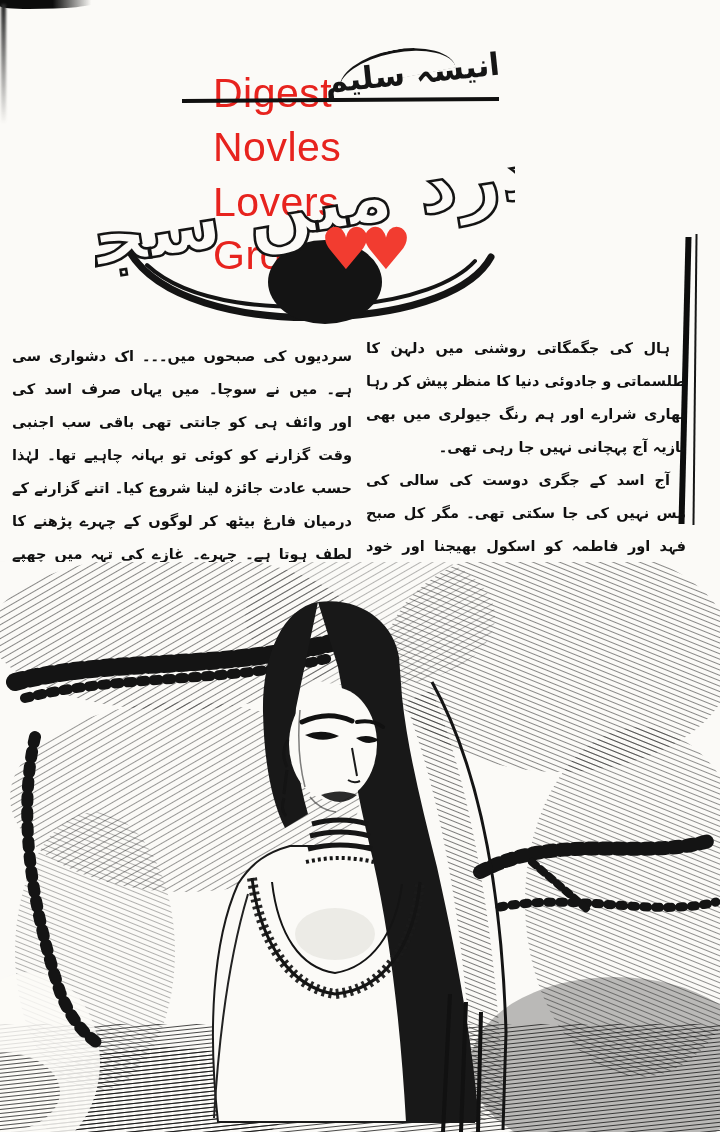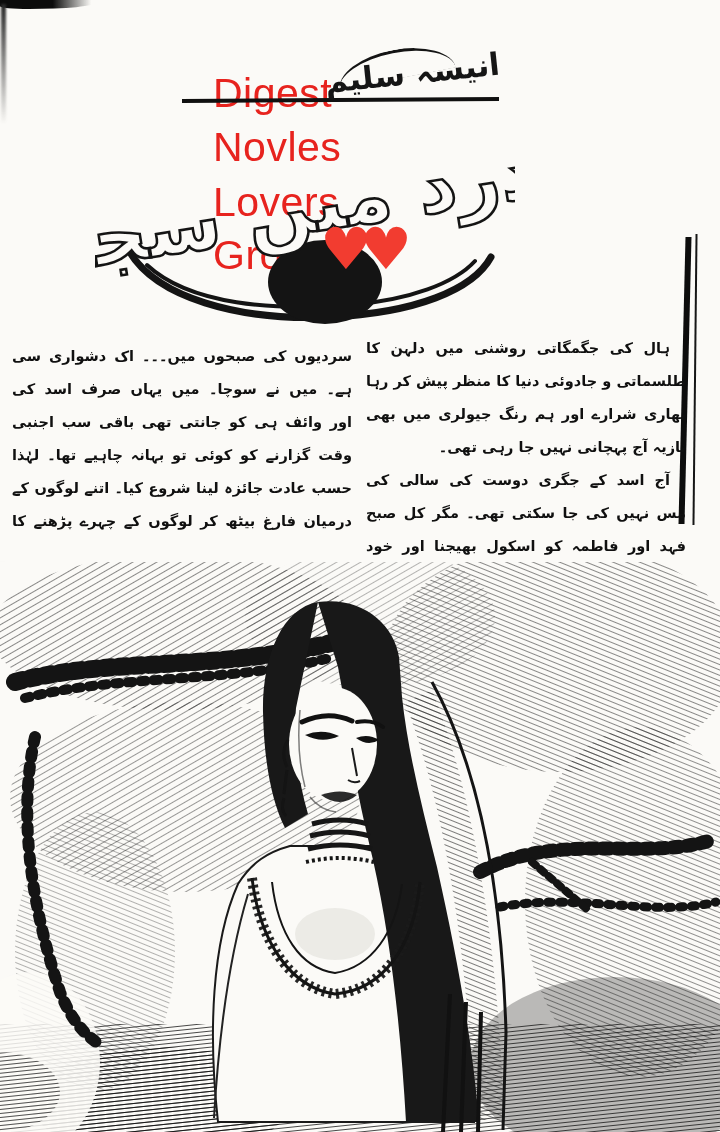--- a/index.html
+++ b/index.html
@@ -87,22 +87,23 @@
     <div class="uline pstart">آج اسد کے جگری دوست کی سالی کی شادی تھی جو</div>
     <div class="uline">مس نہیں کی جا سکتی تھی۔ مگر کل صبح سویرے اٹھنا</div>
     <div class="uline">فہد اور فاطمہ کو اسکول بھیجنا اور خود بھی جانا اور وہ بھی ان</div>
   </div>
 
   <div class="col col-left">
     <div class="uline">سردیوں کی صبحوں میں۔۔۔ اک دشواری سی دشواری</div>
     <div class="uline">ہے۔ میں نے سوچا۔ میں یہاں صرف اسد کی والدہ</div>
     <div class="uline">اور وائف ہی کو جانتی تھی باقی سب اجنبی تھے لیکن</div>
     <div class="uline">وقت گزارنے کو کوئی تو بہانہ چاہیے تھا۔ لہٰذا میں نے</div>
-    <div class="uline">حسب عادت جائزہ لینا شروع کیا۔ اتنے لوگوں کے</div>
+    <div class="uline">حسب عادت جائزہ لینا شروع کیا۔ اتنے گزارنے کے</div>
     <div class="uline">درمیان فارغ بیٹھ کر لوگوں کے چہرے پڑھنے کا الگ ہی</div>
+    <div class="uline">لطف ہوتا ہے۔ چہرے۔ غازے کی تہہ میں چھپے</div>
   </div>
 
   <svg class="illus" width="720" height="570" viewBox="0 0 720 570">
     <defs>
       <pattern id="h1" width="6" height="6" patternUnits="userSpaceOnUse" patternTransform="rotate(60)">
         <line x1="0" y1="0" x2="0" y2="6" stroke="#1c1c1c" stroke-width="1.3"></line>
       </pattern>
       <pattern id="h2" width="5" height="5" patternUnits="userSpaceOnUse" patternTransform="rotate(112)">
         <line x1="0" y1="0" x2="0" y2="5" stroke="#181818" stroke-width="1.2"></line>
       </pattern>

